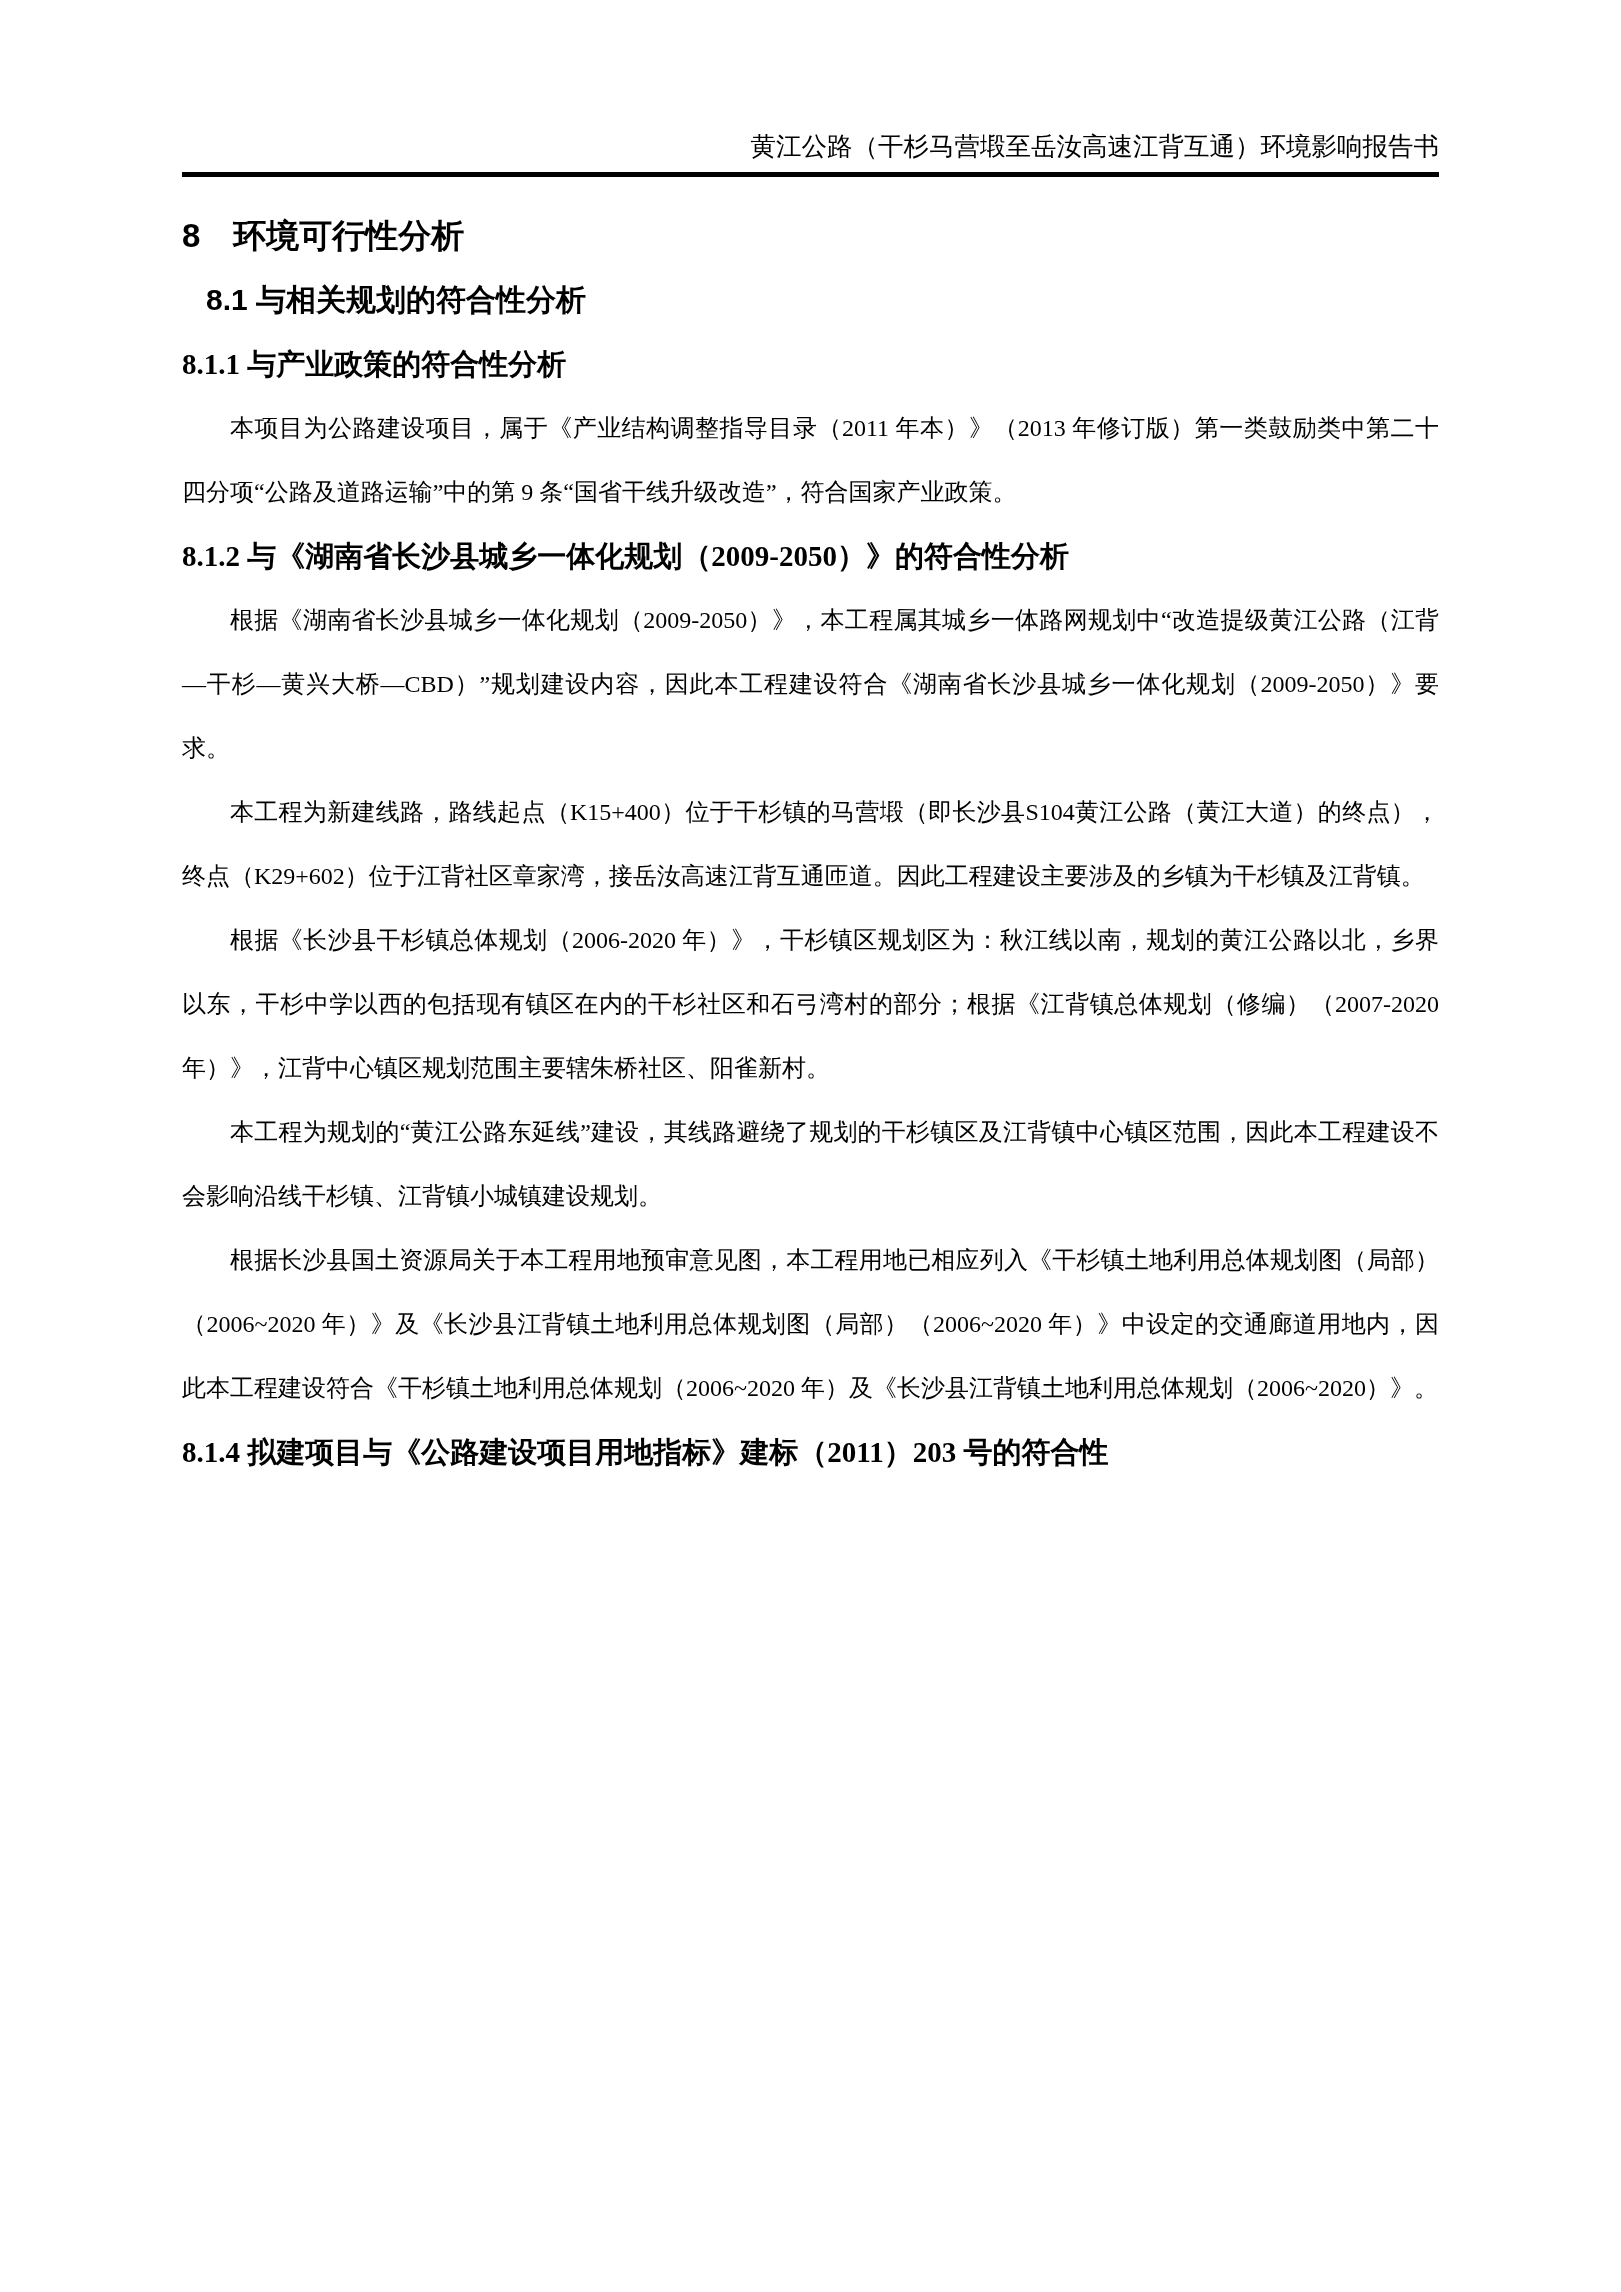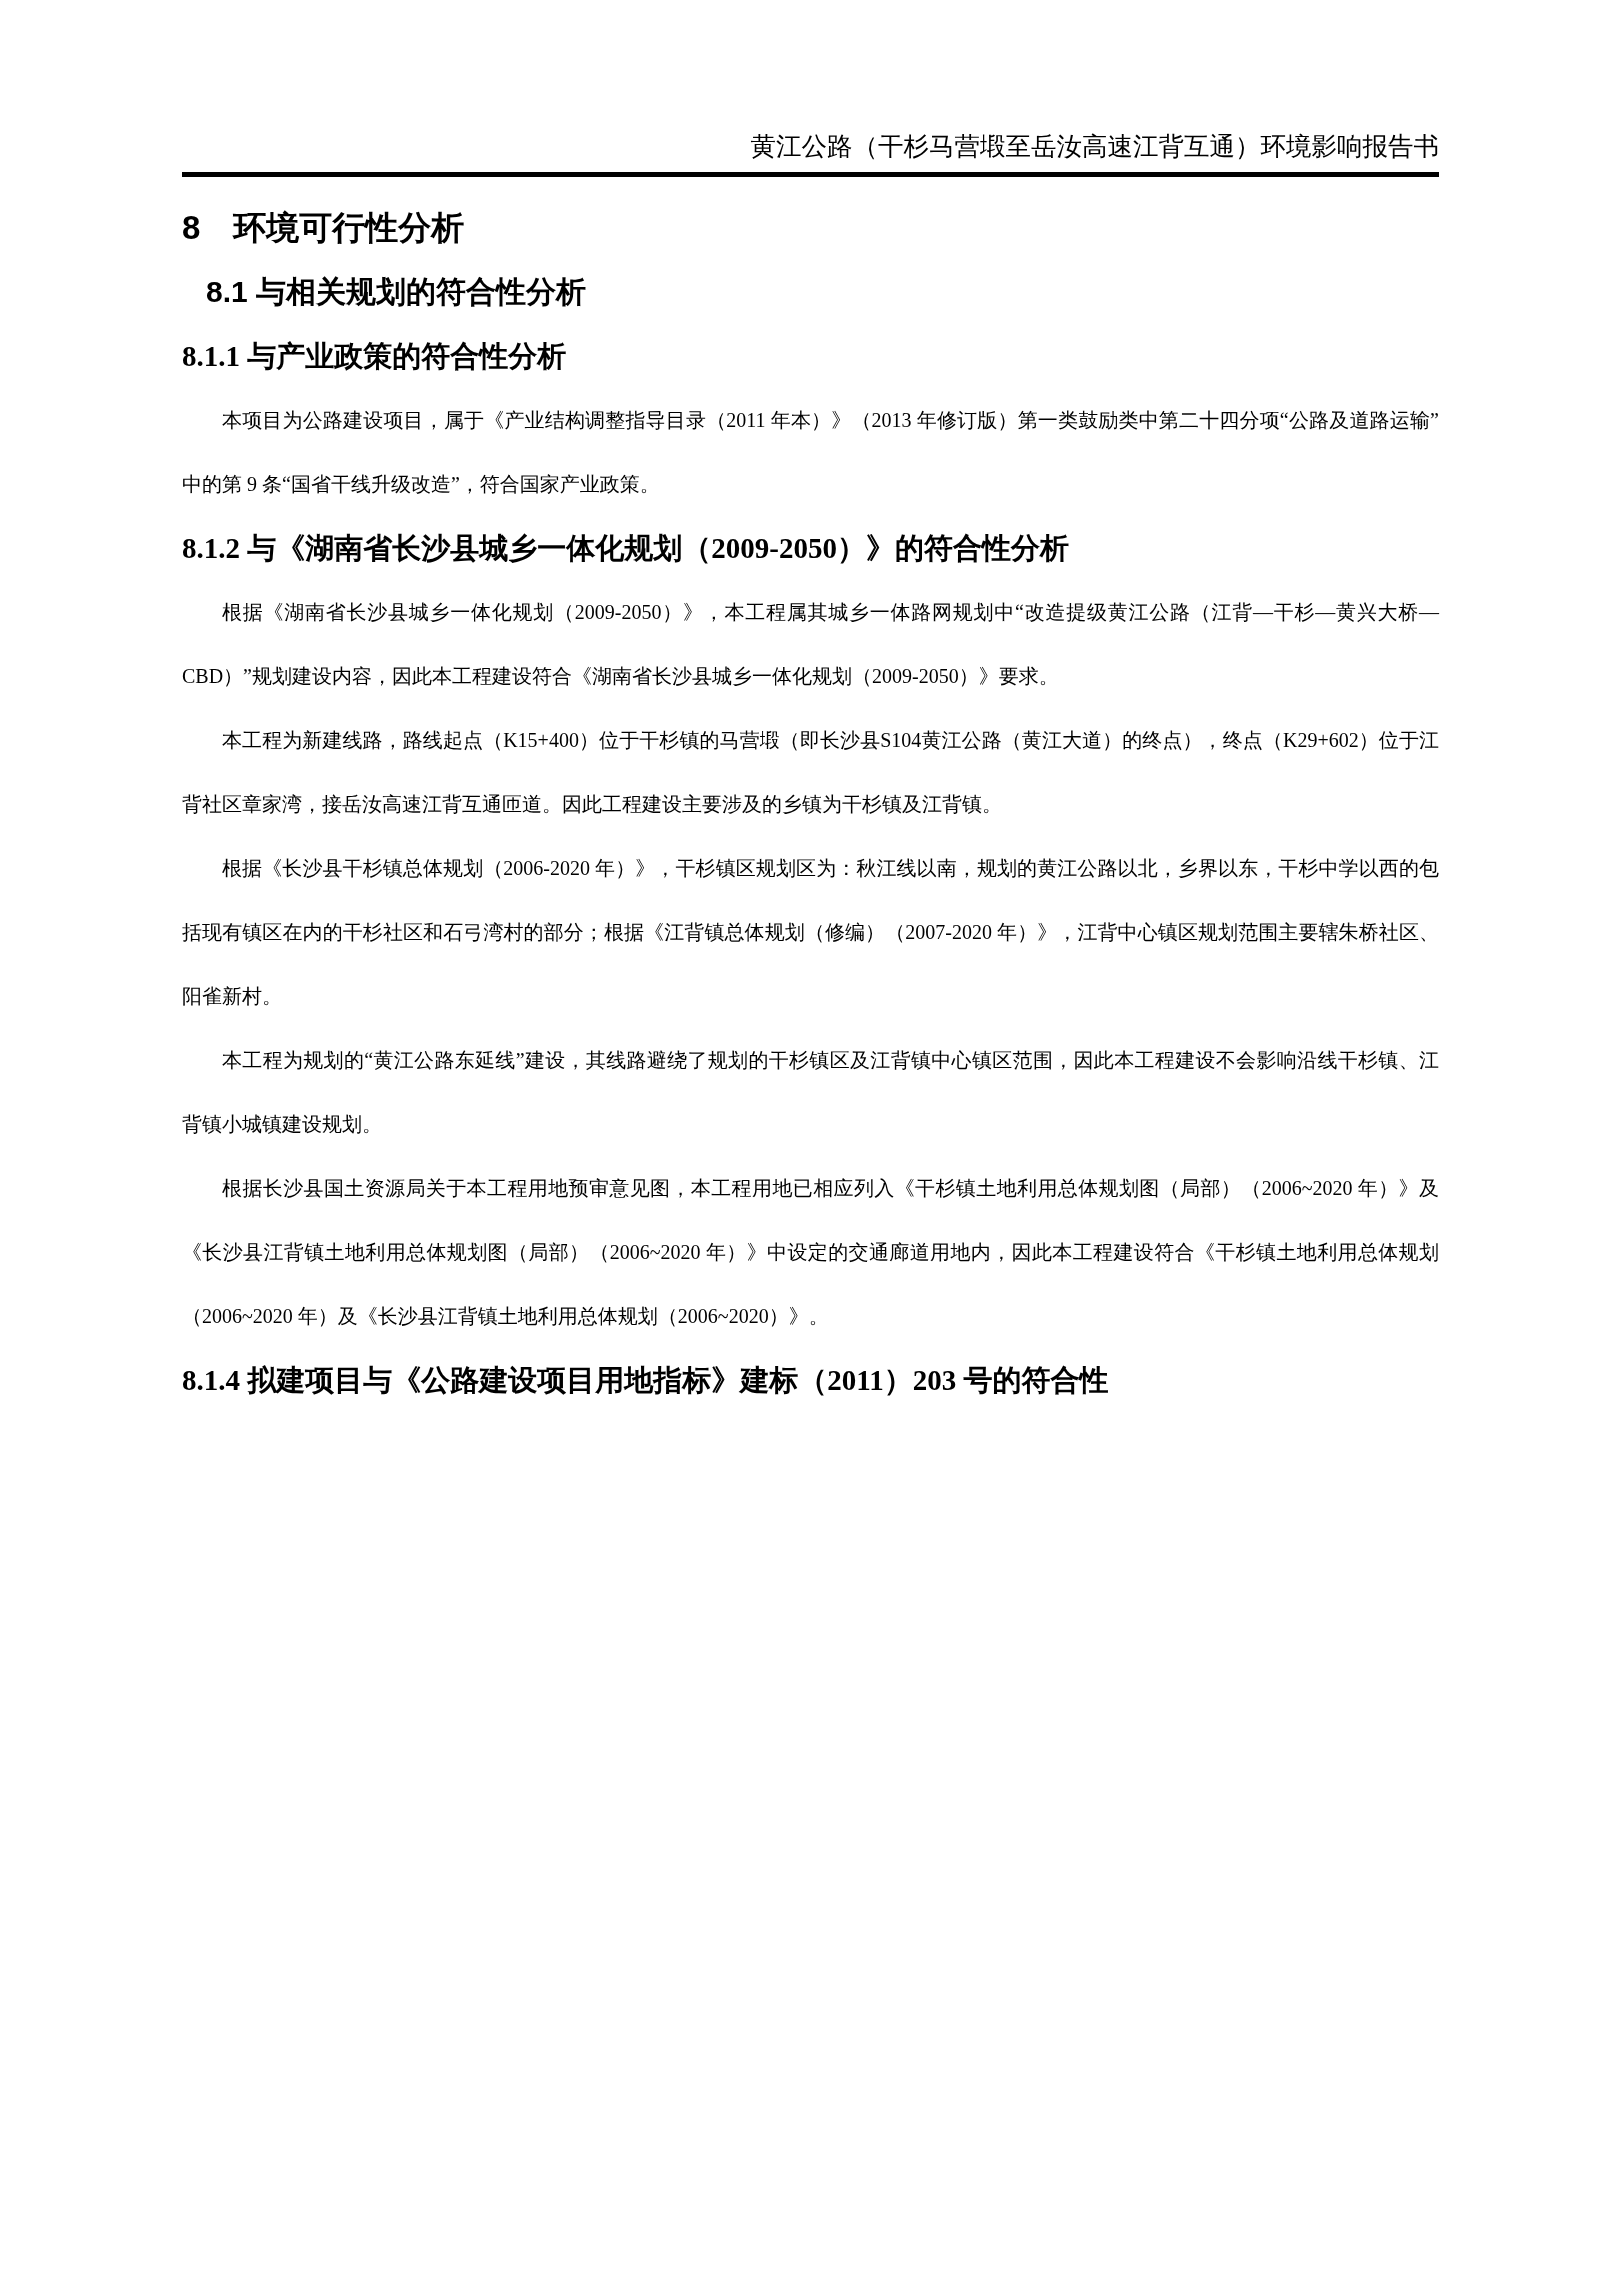--- a/index.html
+++ b/index.html
@@ -24,21 +24,21 @@
     text-align: right;
     font-size: 25.5px;
     line-height: 39px;
     border-bottom: 5.9px solid #000000;
     padding-bottom: 5.9px;
   }
   .content {
     position: absolute;
     left: 182px;
     width: 1257px;
-    top: 196px;
+    top: 204px;
   }
   .content > * {
     margin: 0;
     padding: 0;
   }
   .h1 {
     font-family: "Liberation Sans", "DejaVu Sans", sans-serif;
     font-weight: 700;
     font-size: 33px;
     line-height: 64px;
@@ -53,21 +53,21 @@
     margin-left: 24px;
   }
   .h3 {
     font-family: "Liberation Serif", "DejaVu Serif", serif;
     font-weight: 700;
     font-size: 29px;
     line-height: 64px;
     white-space: pre-wrap;
   }
   .para {
-    font-size: 20px;
+    font-size: 24px;
     line-height: 64px;
     text-align: justify;
     text-indent: 2em;
   }
   .page-footer {
     position: absolute;
     left: 12px;
     width: 1621px;
     top: 2145px;
     text-align: center;

